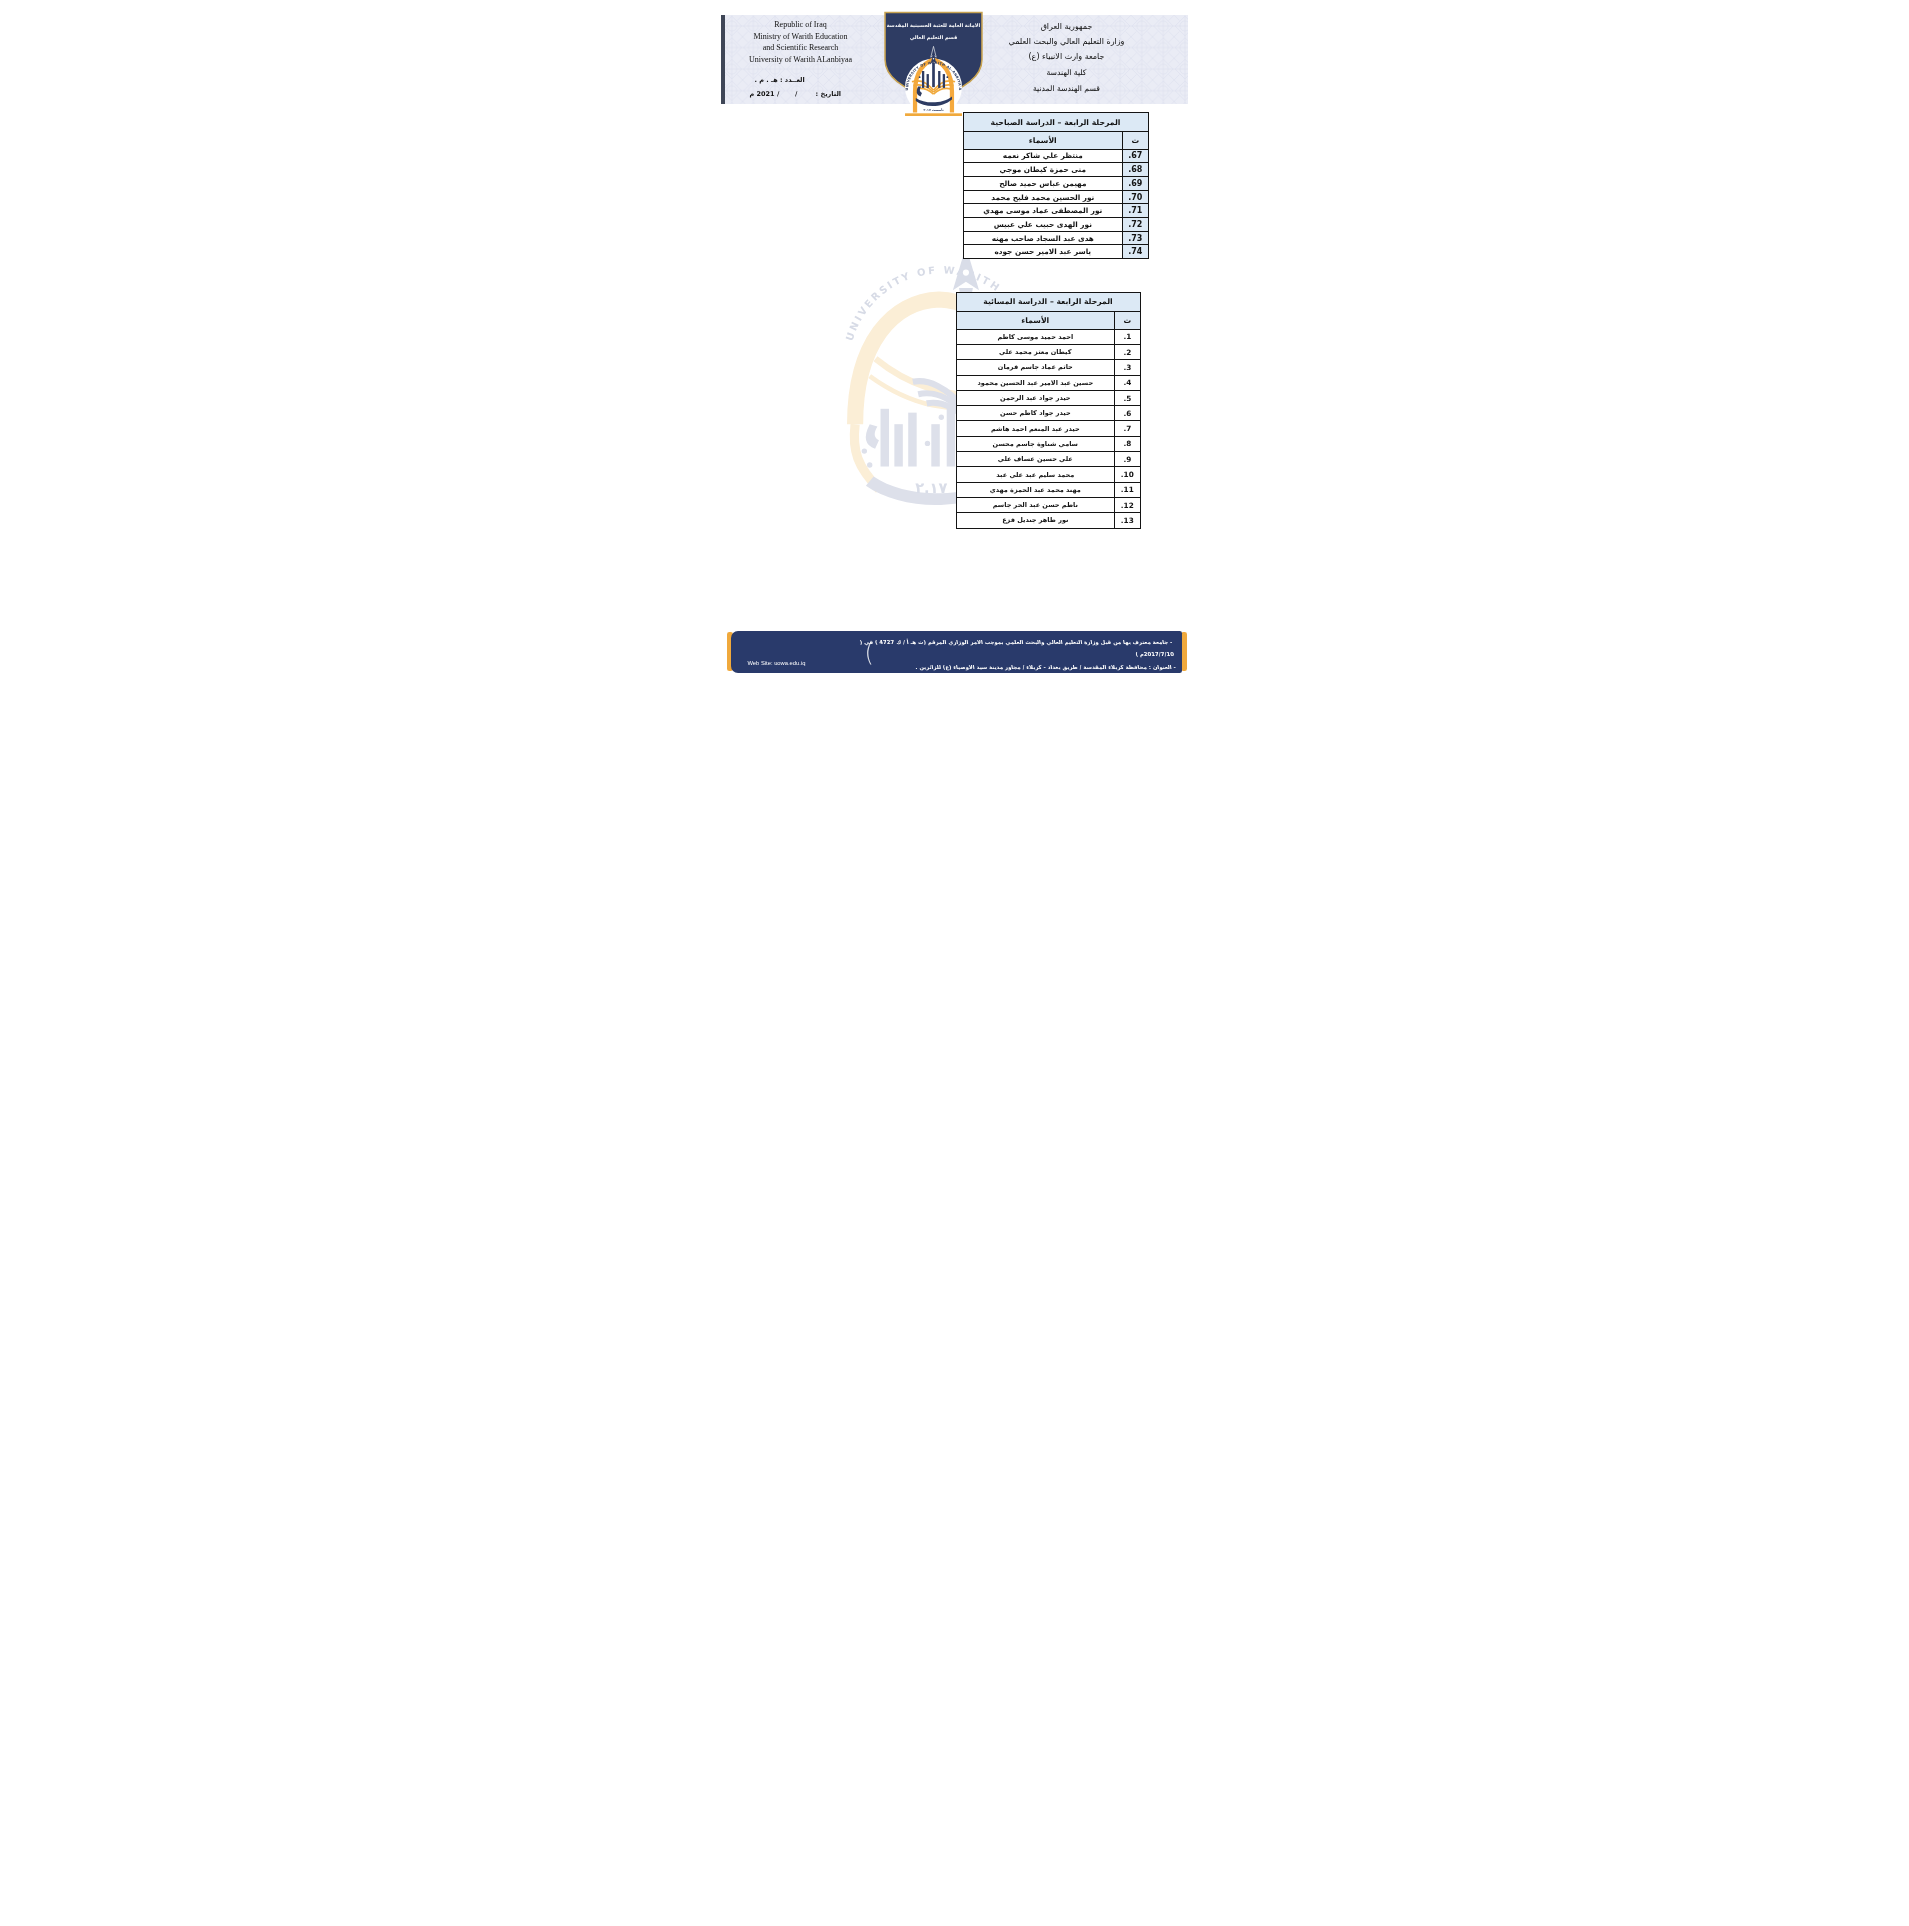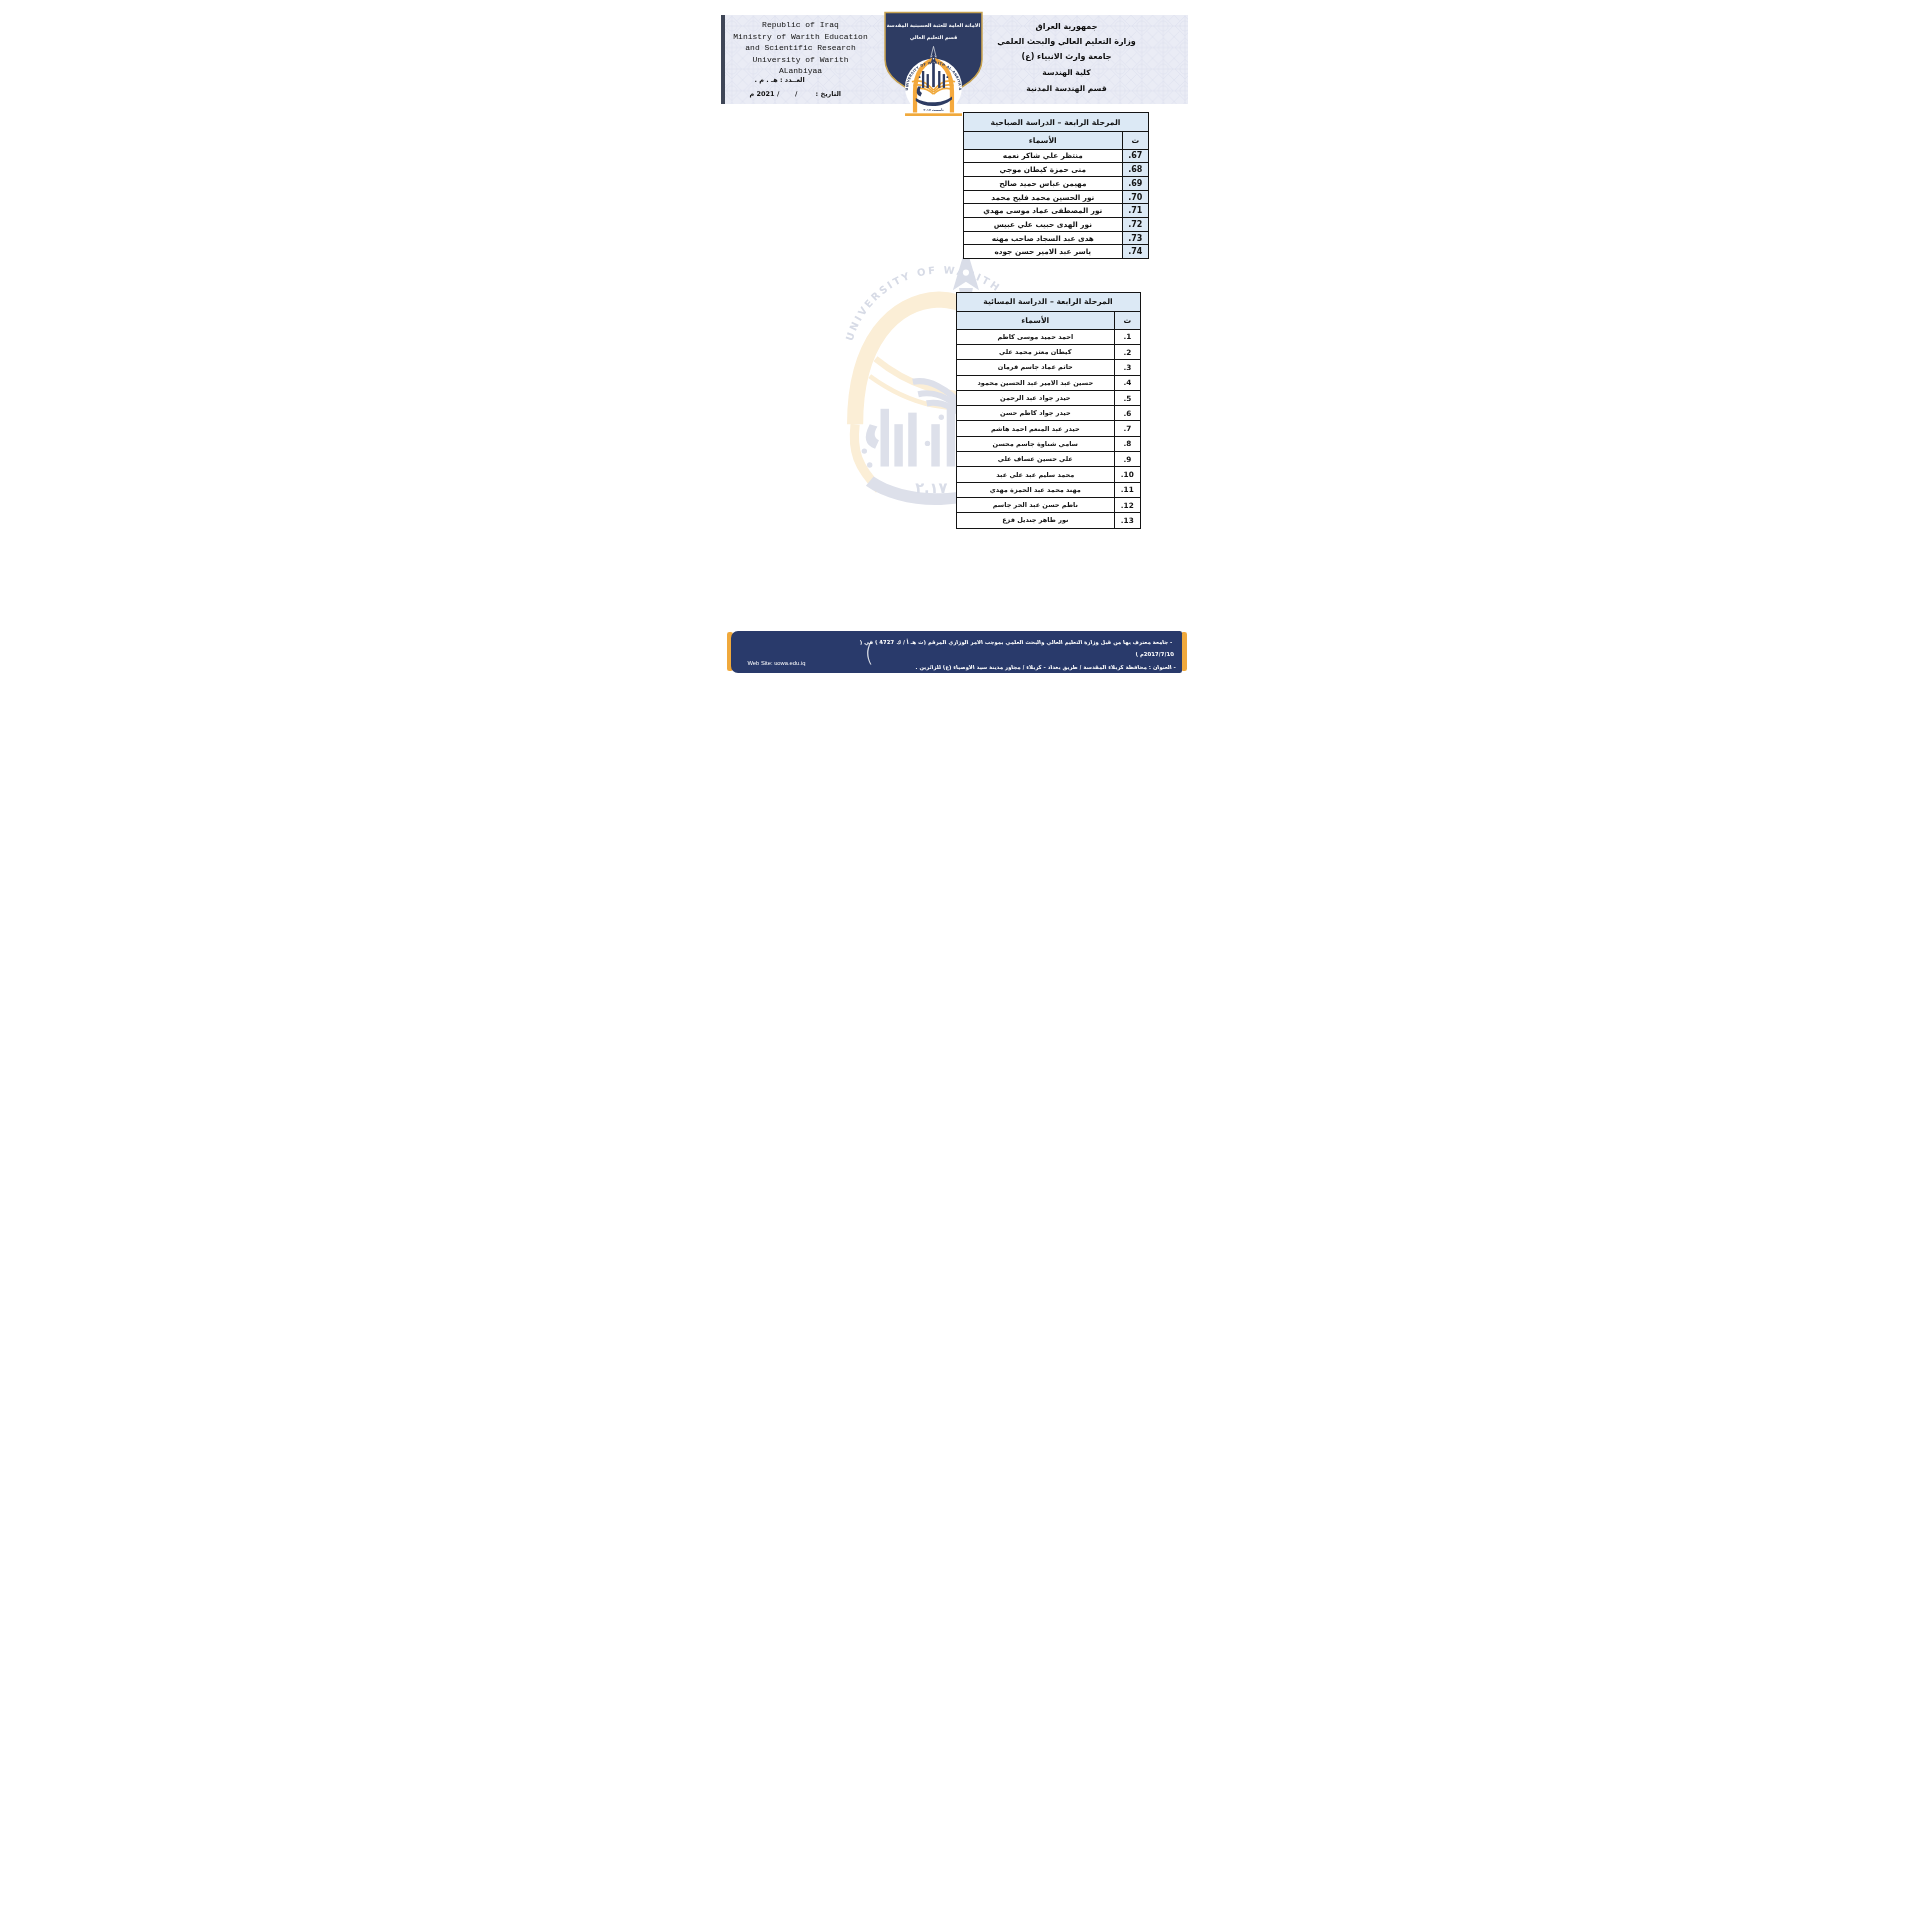--- a/index.html
+++ b/index.html
@@ -5,28 +5,28 @@
   html,body{margin:0;padding:0;background:#ffffff;}
   body{font-family:"DejaVu Sans","Liberation Sans",sans-serif;color:#141414;}
   #page{position:relative;width:478px;height:676px;margin:0 auto;background:#ffffff;overflow:hidden;}
 
   
   .band{position:absolute;left:5.4px;top:15.4px;width:467px;height:89px;background:#eaecf5;}
   .band svg{display:block;}
   .band-edge{position:absolute;left:5.4px;top:15.4px;width:4.6px;height:89px;background:#3f4657;}
 
   .eng-block{position:absolute;left:14px;top:19px;width:142px;text-align:center;
-             font-family:Liberation Mono, monospace;font-size:8px;line-height:11.6px;color:#111;}
+             font-family:Liberation Serif, serif;font-size:8px;line-height:11.6px;color:#111;}
   .issue-line{position:absolute;left:39px;top:76px;width:105px;direction:rtl;text-align:left;
               font-weight:bold;font-size:6.5px;white-space:pre;}
   .date-line{position:absolute;left:34px;top:90px;width:109px;direction:rtl;text-align:left;
              font-weight:bold;font-size:6.5px;white-space:pre;}
 
   .ar-block{position:absolute;left:270px;top:20px;width:162px;direction:rtl;text-align:center;color:#0d0d0d;}
-  .ar-block div{font-weight:bold;}
+  .ar-block div{font-weight:normal;}
   .ar-l1,.ar-l2{font-size:8px;line-height:14.6px;}
   .ar-l3{font-size:8px;line-height:16px;}
   .ar-l4,.ar-l5{font-size:7.7px;line-height:15.4px;}
 
   .emblem{position:absolute;left:165px;top:10.8px;width:105px;height:110px;}
 
   
   .watermark{position:absolute;left:96px;top:243px;width:254px;height:270px;z-index:0;pointer-events:none;}
 
   

